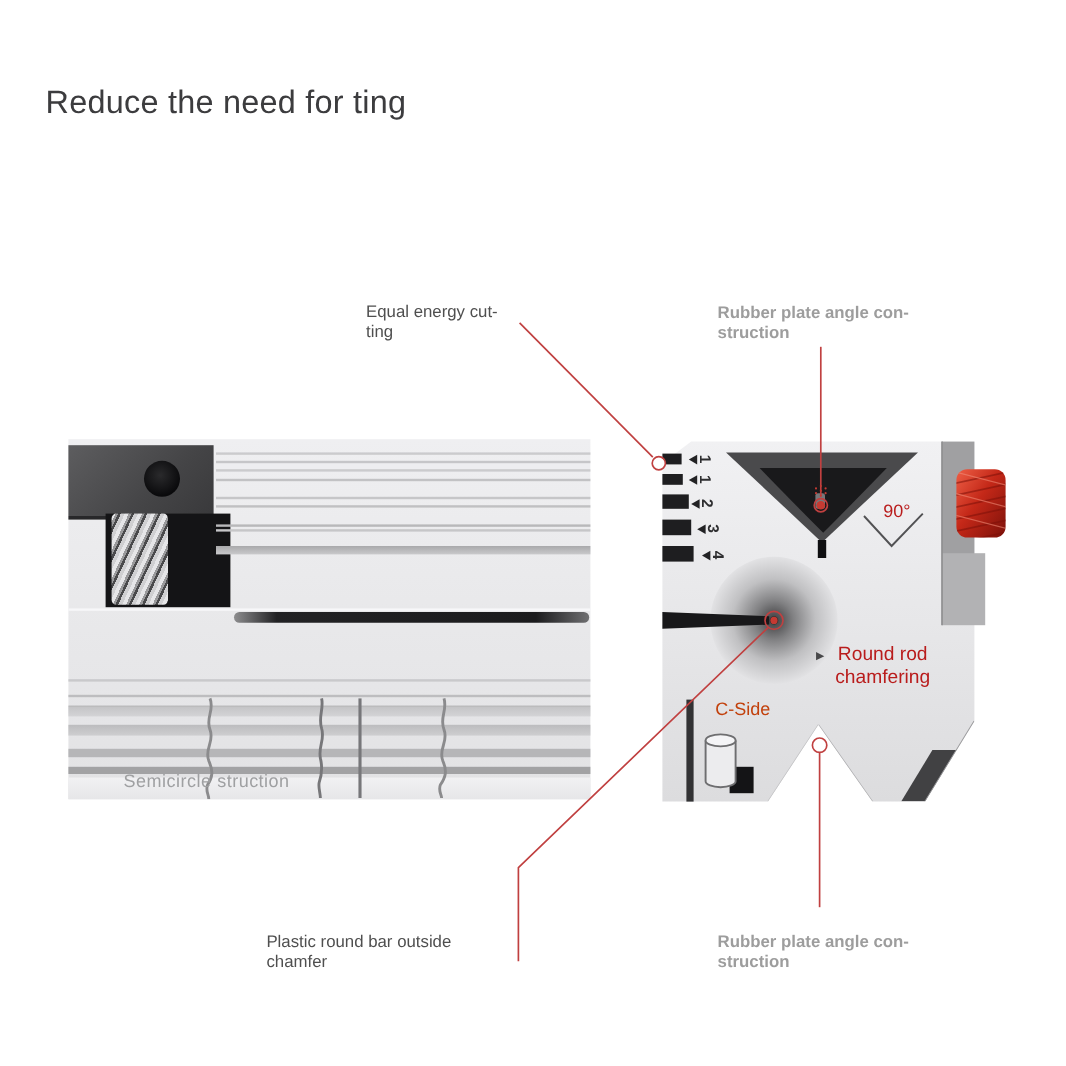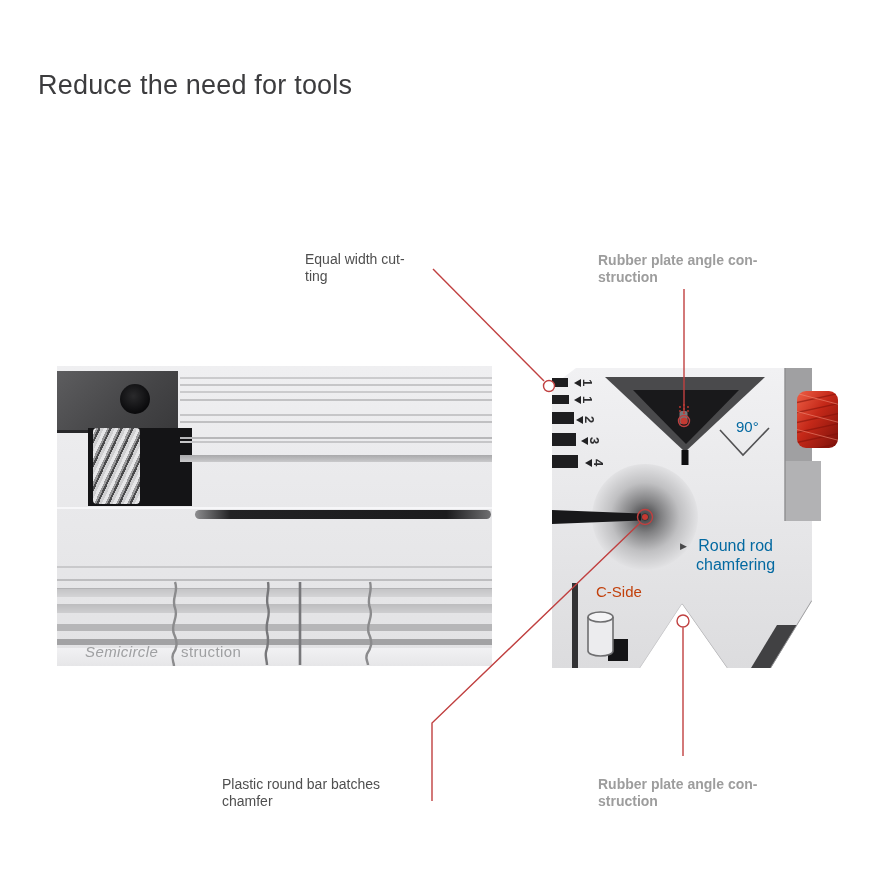--- a/index.html
+++ b/index.html
@@ -41,43 +41,43 @@
   .rl{left:0;width:435px;}
   .r1{top:200px;height:2px;background:#c9c9cb;}
   .r2{top:213px;height:2px;background:#bdbdbf;}
   .r3{top:222px;height:8px;background:linear-gradient(180deg,#c4c4c6,#d4d4d6);border-top:1px solid #b2b2b4;}
   .r4{top:238px;height:9px;background:linear-gradient(180deg,#bcbcbe,#cecED0);}
   .r5{top:258px;height:7px;background:#b6b6b8;}
   .r6{top:273px;height:6px;background:#a2a2a4;}
   .r7{top:282px;height:18px;background:linear-gradient(180deg,#f1f1f3,#e6e6e8);}
   .engrave{font-size:15px;color:#9fa0a2;letter-spacing:.4px;z-index:3;}
   
-  .tooltext{z-index:3;color:#0369a1;}
+  .tooltext{z-index:3;color:#b91c1c;}
   .scale-row{display:flex;align-items:center;gap:3px;z-index:3;}
   .tri-left{width:0;height:0;border-top:4px solid transparent;border-bottom:4px solid transparent;
             border-right:7px solid #222224;}
   .tri-right{font-size:9px;color:#48484a;}
   .scale-digit{display:inline-block;font-size:13px;font-weight:bold;color:#2e2e30;transform:rotate(90deg);}
   .limit{display:flex;align-items:center;gap:2px;color:#2e2e30;font-size:15px;font-weight:bold;}
   .width-sym{display:inline-block;transform:rotate(90deg);font-size:12px;font-weight:bold;}
   svg{position:absolute;}
   #overlay{z-index:6;pointer-events:none;}
 </style>
 </head>
 <body>
 
 <div id="canvas">
 
-  <div class="abs title">Reduce the need for tools</div>
-
-  <div class="abs callout dark co-equal">Equal width cut-
+  <div class="abs title">Reduce the need for ting</div>
+
+  <div class="abs callout dark co-equal">Equal energy cut-
 ting</div>
   <div class="abs callout light co-rubber-top">Rubber plate angle con-
 struction</div>
-  <div class="abs callout dark co-plastic">Plastic round bar batches
+  <div class="abs callout dark co-plastic">Plastic round bar outside
 chamfer</div>
   <div class="abs callout light co-rubber-bottom">Rubber plate angle con-
 struction</div>
 
   <div id="left-tool" class="abs">
     <div class="abs clamp"></div>
     <div class="abs clamp-hole"></div>
     <div class="abs cavity"></div>
     <div class="abs screw"></div>
     <div class="abs hline l1"></div>
@@ -97,21 +97,21 @@
     <div class="abs rl r4"></div>
     <div class="abs rl r5"></div>
     <div class="abs rl r6"></div>
     <div class="abs rl r7"></div>
     <svg width="435" height="300" viewBox="0 0 435 300" style="left:0;top:0;">
       <path d="M118,216 c4,10 -4,16 0,26 c4,10 -5,16 -1,26 c4,9 3,14 -1,20 c-2,5 1,8 1,12" fill="none" stroke="#8b8b8d" stroke-width="2.4"></path>
       <path d="M211,216 c2,9 -3,15 0,25 c3,9 -3,15 -1,25 c2,8 1,14 -1,20 c-1,4 1,9 1,13" fill="none" stroke="#77777a" stroke-width="2.4"></path>
       <path d="M243,216 L243,299" fill="none" stroke="#77777a" stroke-width="2.6"></path>
       <path d="M313,216 c3,10 -4,16 0,26 c4,10 -5,16 -1,26 c4,9 2,14 -2,20 c-2,5 1,8 1,11" fill="none" stroke="#8b8b8d" stroke-width="2.4"></path>
     </svg>
-    <span class="abs engrave" style="left:28px;top:277px;font-style:italic;">Semicircle</span>
+    <span class="abs engrave" style="left:46px;top:277px;">Semicircle</span>
     <span class="abs engrave" style="left:124px;top:277px;">struction</span>
   </div>
 
   <svg width="300" height="310" viewBox="0 0 300 310" style="left:545px;top:363px;z-index:1;">
     <defs>
       <linearGradient id="bodyGrad" x1="0" y1="0" x2="0" y2="1">
         <stop offset="0" stop-color="#f1f1f3"></stop>
           <stop offset="0.5" stop-color="#e7e7e9"></stop>
         <stop offset="1" stop-color="#dcdcde"></stop>
       </linearGradient>

